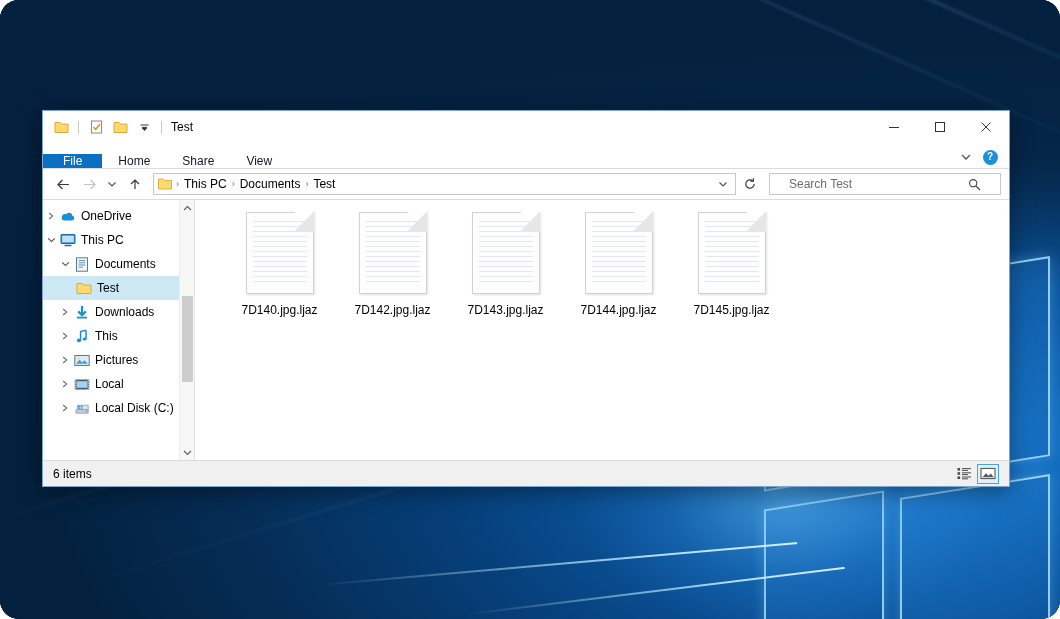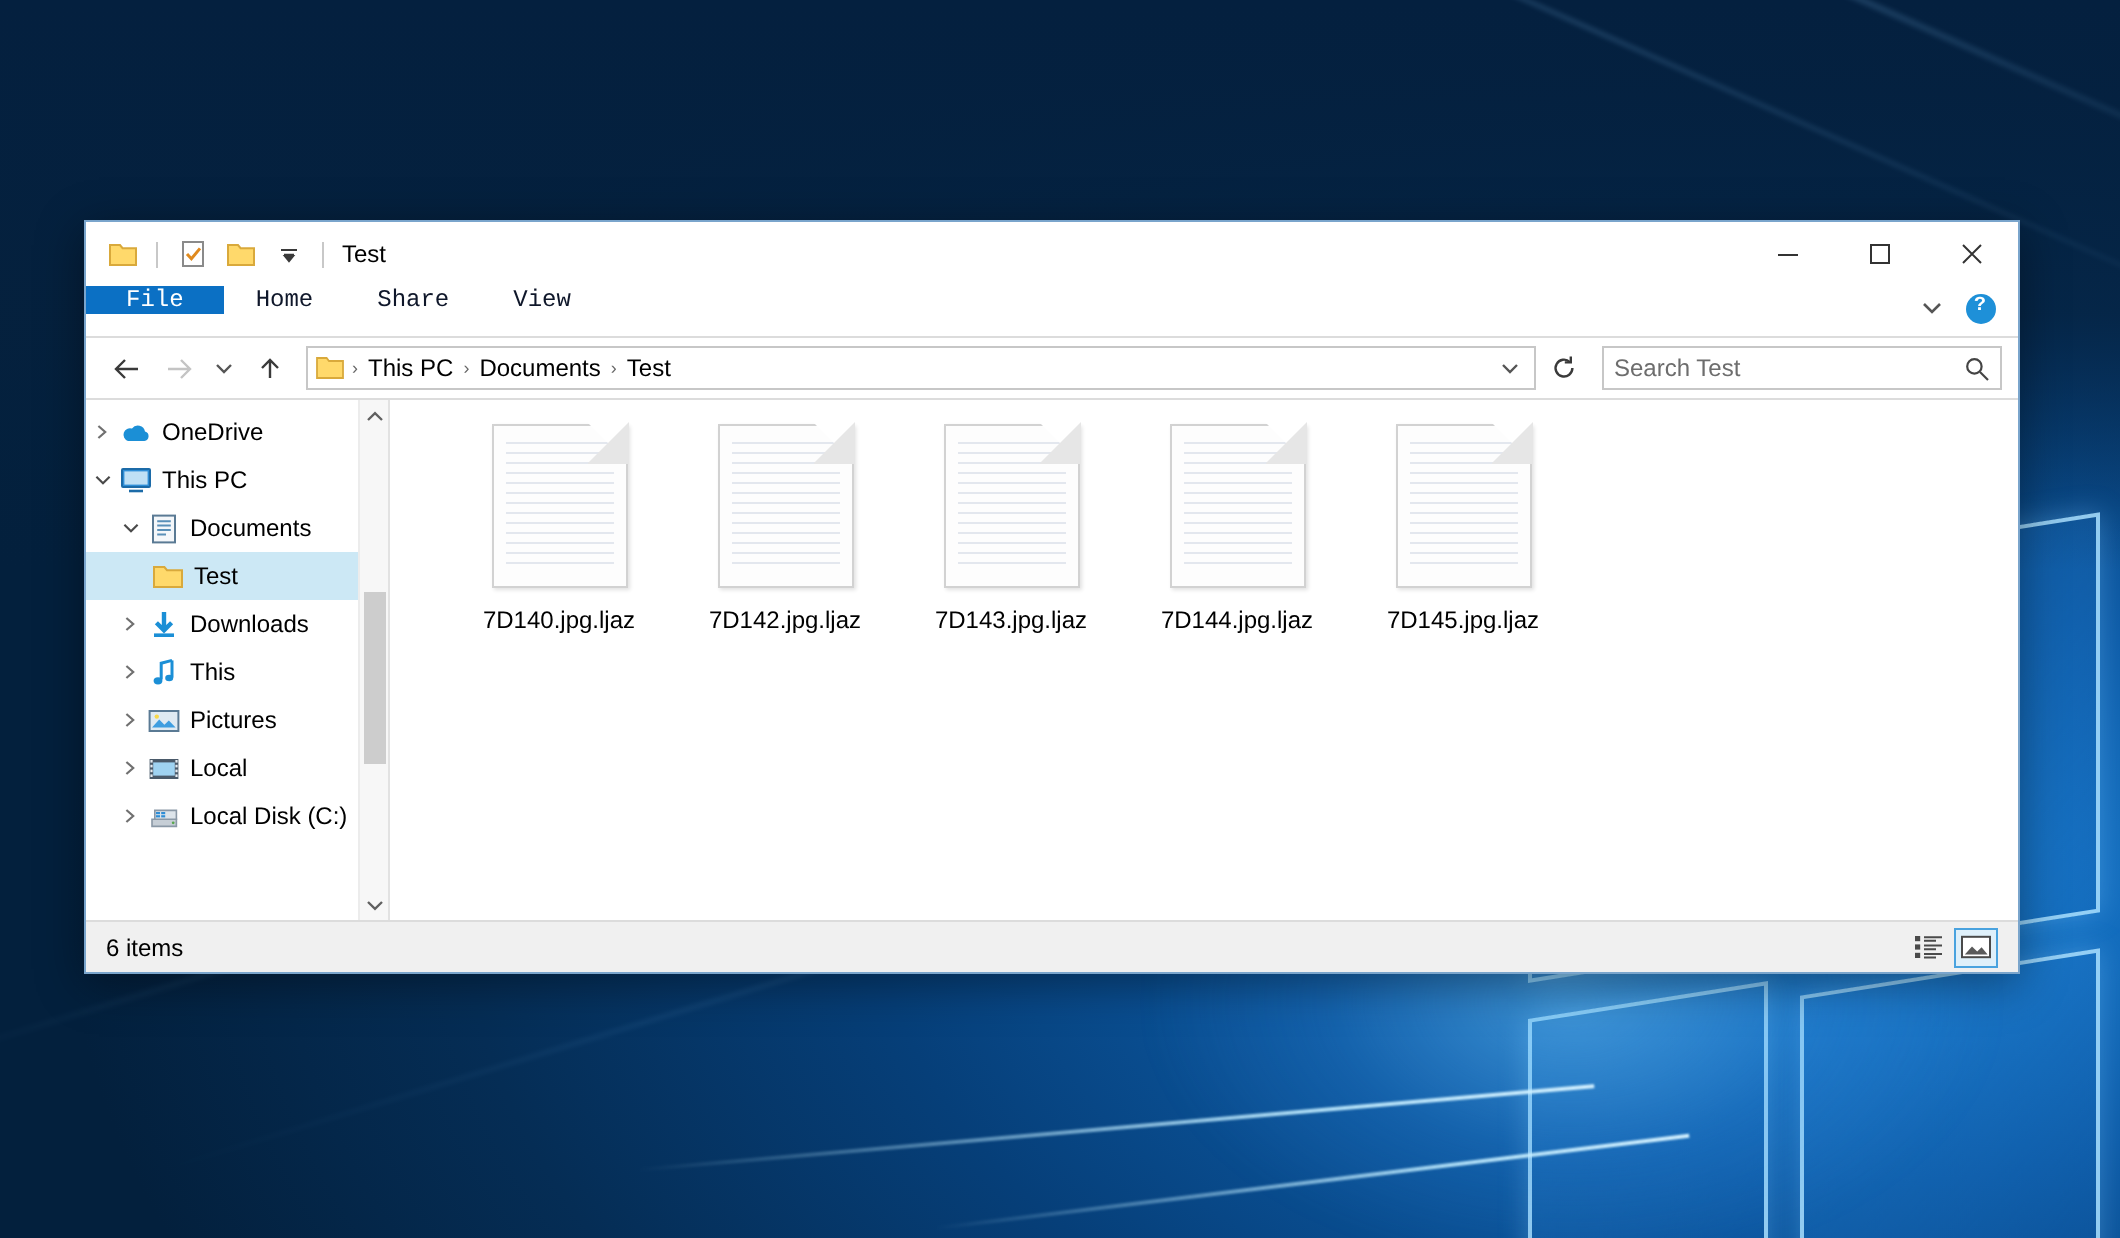--- a/index.html
+++ b/index.html
@@ -6,20 +6,21 @@
   html, body {
     width: 1060px; height: 619px;
     overflow: hidden;
     font-family: "Liberation Sans", sans-serif;
   }
   #desktop {
     position: relative;
     width: 1060px; height: 619px;
     background: #06294f;
     overflow: hidden;
+    border-radius: 19px;
   }
   
   .wp-base {
     position: absolute; inset: 0;
     background:
       radial-gradient(ellipse 900px 520px at 88% 72%, #1a7fd4 0%, #0d5ca8 28%, #063f79 55%, #052d55 78%, #03203d 100%),
       linear-gradient(160deg, #072a4e 0%, #04203c 45%, #062f5b 100%);
   }
   .wp-dark-top {
     position: absolute; left: 0; top: 0; width: 100%; height: 46%;
@@ -91,23 +92,22 @@
   .winctl div {
     width: 46px; height: 32px;
     display: flex; align-items: center; justify-content: center;
     color: #333;
   }
 
   
   .ribbon {
     height: 26px; background: #ffffff;
     border-bottom: 1px solid #dcdcdc;
-    display: flex; align-items: flex-start;
+    display: flex; align-items: flex-end;
     flex: 0 0 auto;
-    font-family: Liberation Mono, monospace;
   }
   .tab {
     padding: 0 16px;
     display: flex; align-items: center;
     font-size: 12px; color: #0f172a;
     cursor: default;
   }
   .tab.file { background: #0b70c4; color: #fff; padding: 0 20px; }
   .ribbon-right { margin-left: auto; display: flex; align-items: center; gap: 2px; padding-right: 8px; }
   .rb-ico { width: 22px; height: 22px; display: flex; align-items: center; justify-content: center; }
@@ -146,24 +146,24 @@
     position: relative; flex: 0 0 auto;
   }
   .crumb {
     padding: 0 4px; font-size: 12px; color: #000;
     white-space: nowrap;
   }
   .crumb-sep { color: #666; font-size: 9px; padding: 0 1px; }
   .addr-right { margin-left: auto; display: flex; align-items: center; }
   .addr-ico { width: 20px; height: 20px; display:flex; align-items:center; justify-content:center; color:#555; font-size: 10px;}
   .searchbox {
-    width: 200px; height: 22px; margin-left: 5px;
+    width: 232px; height: 22px; margin-left: 5px;
     border: 1px solid #c7c7c7; background: #fff;
     display: flex; align-items: center;
-    padding: 0 5px;
+    padding: 0 19px;
     flex: 0 0 auto;
   }
   .searchbox input {
     border: none; outline: none;
     font-family: "Liberation Sans", sans-serif;
     font-size: 12px; color: #000;
     width: 100%; background: transparent;
   }
   .searchbox input::placeholder { color: #6d6d6d; }
 

